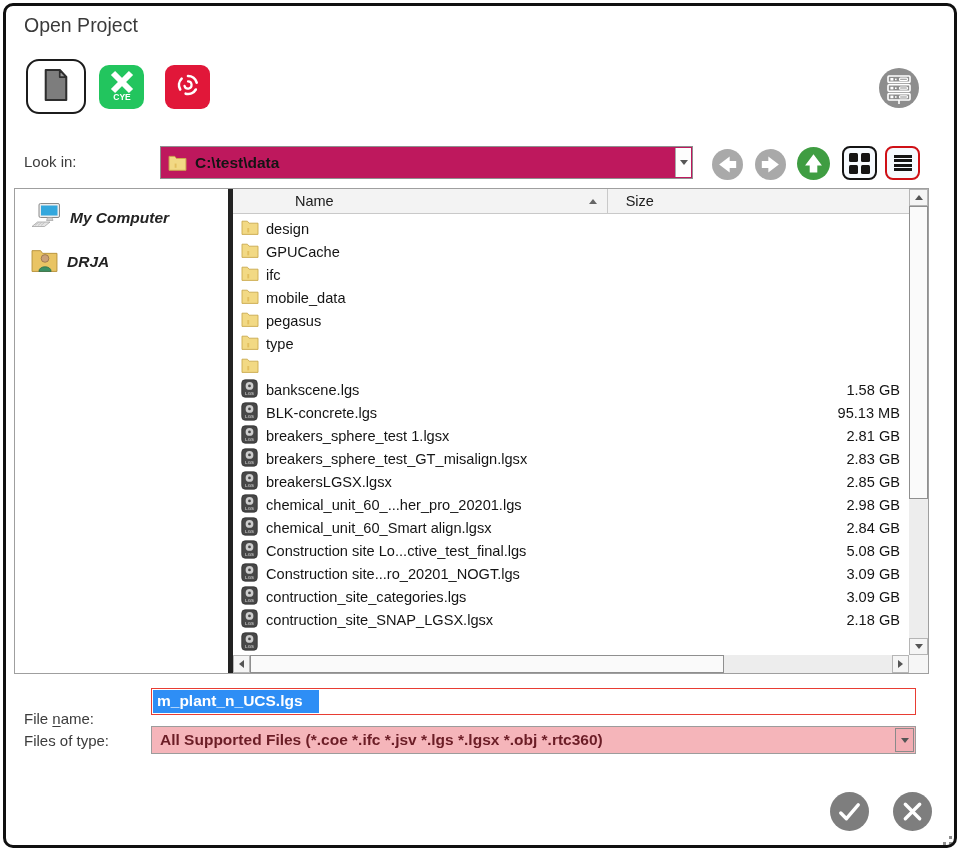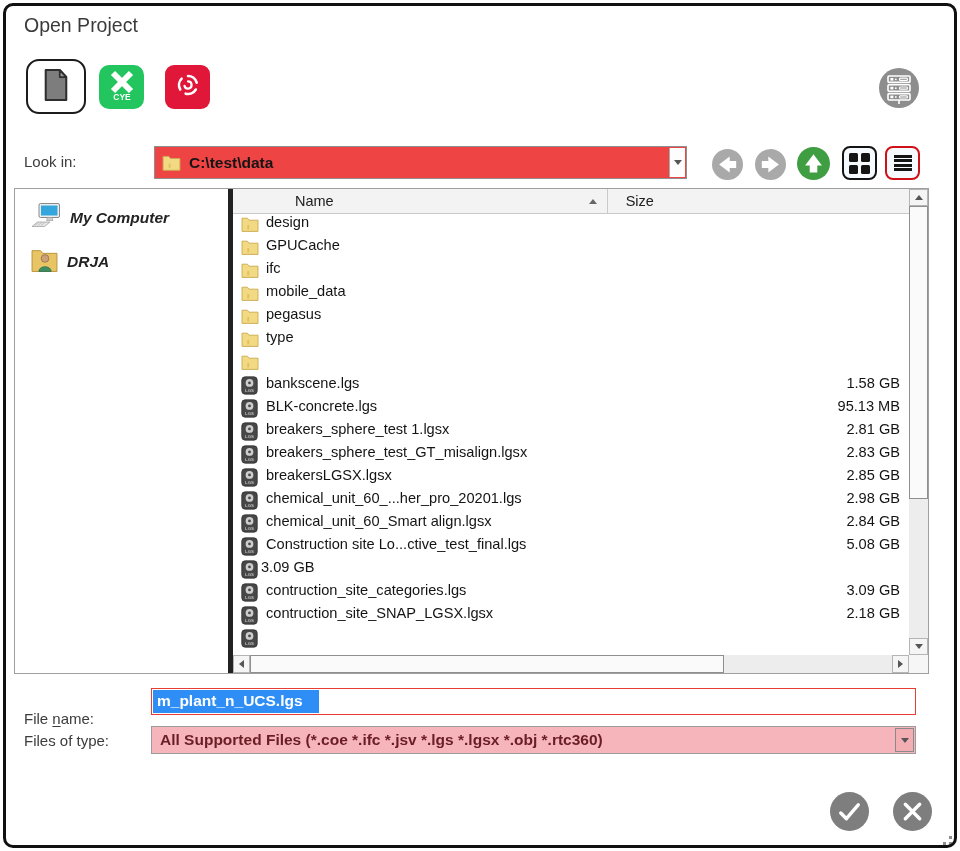--- a/index.html
+++ b/index.html
@@ -13,21 +13,21 @@
   
   .btn-doc{left:26px;top:59px;width:56px;height:51px;border:2.5px solid #1c1c1c;border-radius:13px;
            background:#fff;display:flex;align-items:center;justify-content:center;cursor:pointer;}
   .btn-sq{width:45px;height:44px;border-radius:10px;display:flex;align-items:center;justify-content:center;cursor:pointer;}
   .btn-cye{left:99px;top:65px;background:#22c55e;}
   .btn-cyc{left:165px;top:65px;background:#e11739;border-radius:9px;}
   .btn-server{left:877px;top:66px;width:44px;height:44px;cursor:pointer;}
 
   
   .lbl{font-size:15px;color:#3c3c3c;}
-  .combo{left:154px;top:146px;width:531px;height:31px;background:#ef4444;border:1px solid #8f8f8f;
+  .combo{left:160px;top:146px;width:531px;height:31px;background:#be185d;border:1px solid #8f8f8f;
          display:flex;align-items:center;cursor:pointer;}
   .combo .txt{font-weight:700;font-size:15.5px;color:#141414;margin-left:8px;}
   .combo-arrow{position:absolute;right:1px;top:1px;bottom:1px;width:15px;border-left:1px solid #ababab;
                display:flex;align-items:center;justify-content:center;background:#fdfdfd;}
   .tri-down{width:0;height:0;border-left:4px solid transparent;border-right:4px solid transparent;border-top:5px solid #555;}
   .tri-up{width:0;height:0;border-left:4px solid transparent;border-right:4px solid transparent;border-bottom:5px solid #666;}
 
   .circle-btn{width:31px;height:31px;cursor:pointer;}
   .view-btn{width:35px;height:34px;border-radius:8px;background:#f6fafe;display:flex;flex-direction:column;
             align-items:center;justify-content:center;cursor:pointer;box-sizing:border-box;}
@@ -46,21 +46,21 @@
   .listwrap{position:absolute;left:218px;top:0;right:0;bottom:0;}
 
   .lheader{position:absolute;left:0;top:0;right:19px;height:24px;background:#f3f3f3;
            border-bottom:1px solid #c9c9c9;display:flex;align-items:center;font-size:14.5px;color:#202020;padding-left:36px;}
   .col-name{margin-left:26px;flex:none;}
   .sort{margin-left:255px;}
   .hsep{width:1px;height:24px;background:#c9c9c9;margin-left:10px;}
   .col-size{margin-left:18px;text-align:right;}
 
   .rows{position:absolute;left:0;top:25px;right:19px;bottom:18px;overflow:hidden;}
-  .row{display:flex;align-items:flex-start;height:23px;cursor:pointer;}
+  .row{display:flex;align-items:flex-end;height:23px;cursor:pointer;}
   .row-icon{flex:none;width:20px;height:20px;margin-left:8px;display:flex;align-items:center;}
   .row-name{margin-left:5px;font-size:14.6px;color:#141414;white-space:nowrap;overflow:hidden;flex:1;}
   .row-size{font-size:14.6px;color:#141414;padding-right:9px;white-space:nowrap;}
 
   
   .vscroll{position:absolute;right:0;top:0;width:19px;bottom:18px;background:#ededed;}
   .sbtn{position:absolute;left:0;right:0;height:17px;background:#f5f5f5;border:1px solid #b5b5b5;
         box-sizing:border-box;display:flex;align-items:center;justify-content:center;cursor:pointer;}
   .vthumb{position:absolute;left:0;right:0;top:17px;height:293px;background:#fafafa;border:1px solid #8f8f8f;box-sizing:border-box;cursor:grab;}
   .hscroll{position:absolute;left:0;right:19px;bottom:0;height:18px;background:#ededed;}
@@ -430,20 +430,21 @@
   <div class="row">
 
     <span class="row-icon icon-file">
       <svg width="17" height="19" viewBox="0 0 18 20">
         <rect x="0.8" y="0.8" width="16.4" height="18.4" rx="3.6" fill="#474747" stroke="#2d2d2d" stroke-width="0.8"></rect>
         <circle cx="9" cy="7.3" r="4.1" fill="#cdcdcd"></circle>
         <circle cx="9" cy="7.3" r="1.5" fill="#474747"></circle>
         <text class="lgs-badge" x="9" y="17" text-anchor="middle" font-size="4.6" font-weight="700" fill="#bdbdbd" font-family="inherit">LGS</text>
       </svg>
     </span>
+    <span class="row-name">Construction site...ro_20201_NOGT.lgs</span>
     <span class="row-size">3.09 GB</span>
   </div>
 
   <div class="row">
 
     <span class="row-icon icon-file">
       <svg width="17" height="19" viewBox="0 0 18 20">
         <rect x="0.8" y="0.8" width="16.4" height="18.4" rx="3.6" fill="#474747" stroke="#2d2d2d" stroke-width="0.8"></rect>
         <circle cx="9" cy="7.3" r="4.1" fill="#cdcdcd"></circle>
         <circle cx="9" cy="7.3" r="1.5" fill="#474747"></circle>

